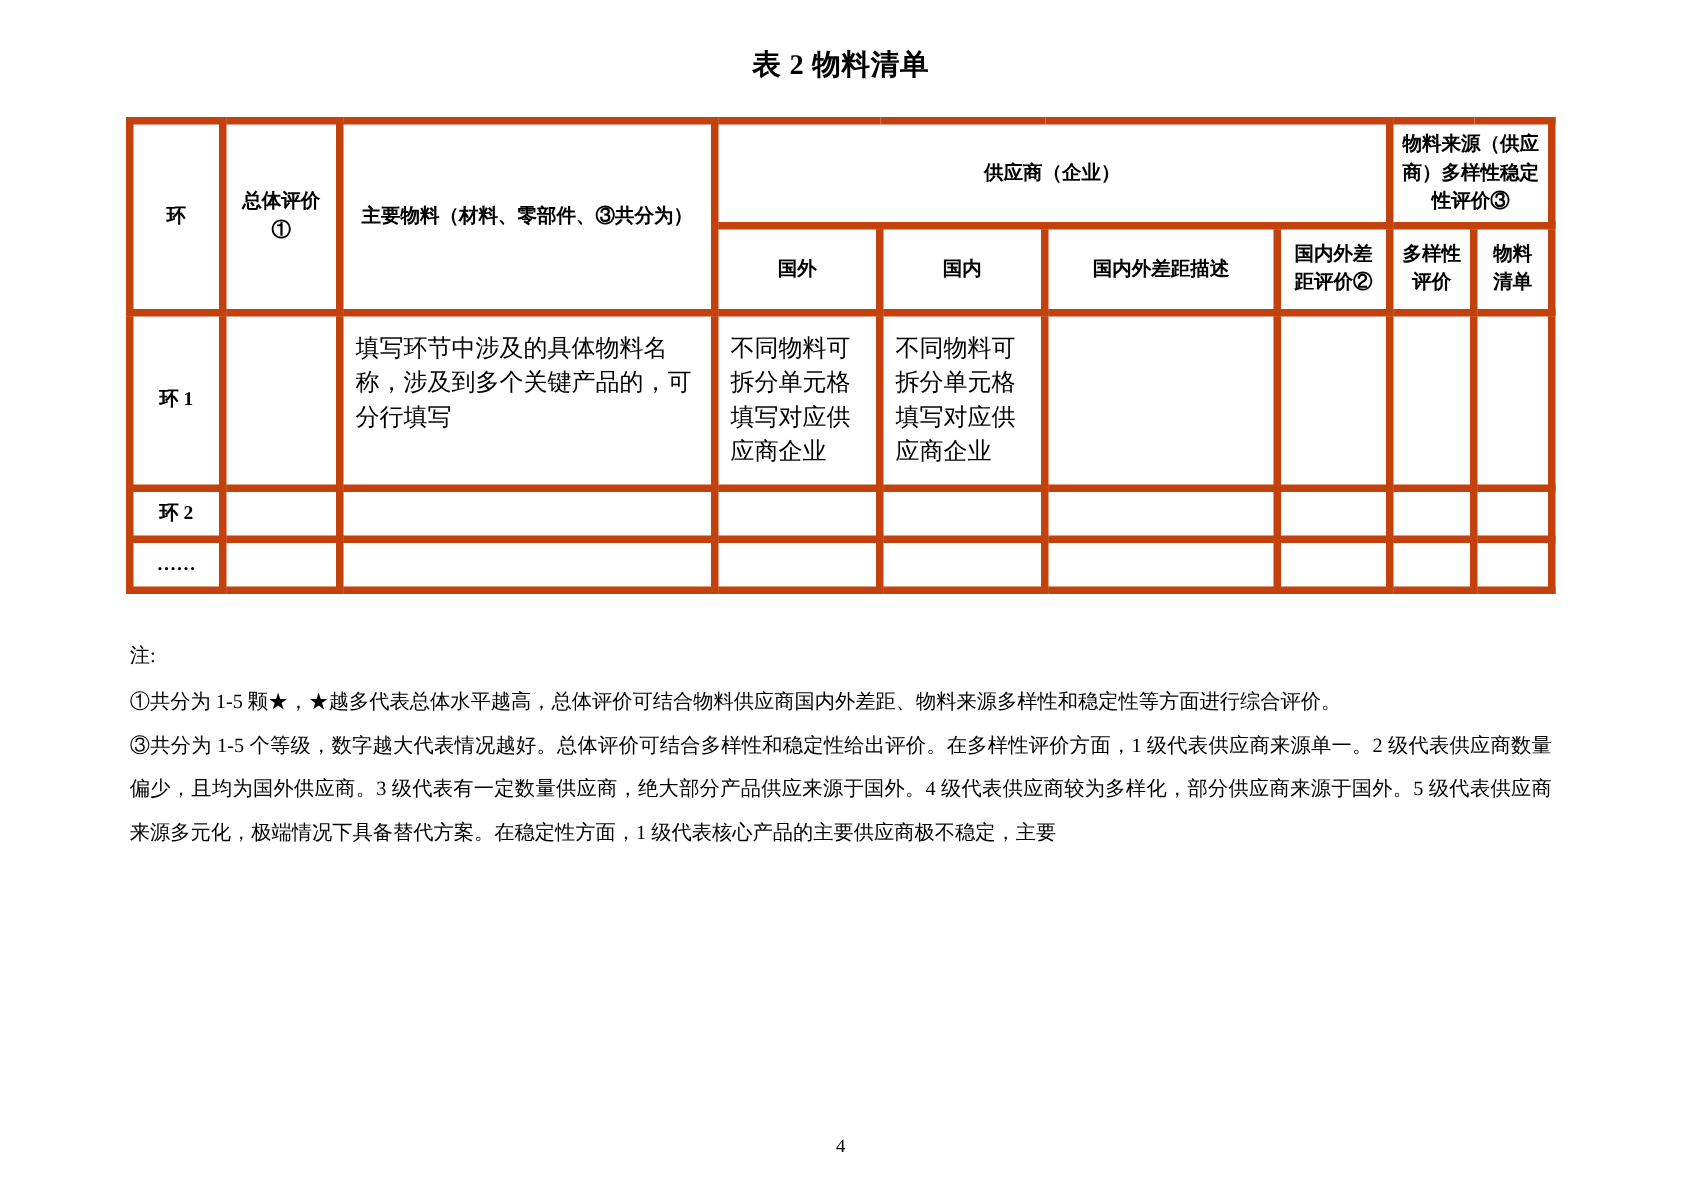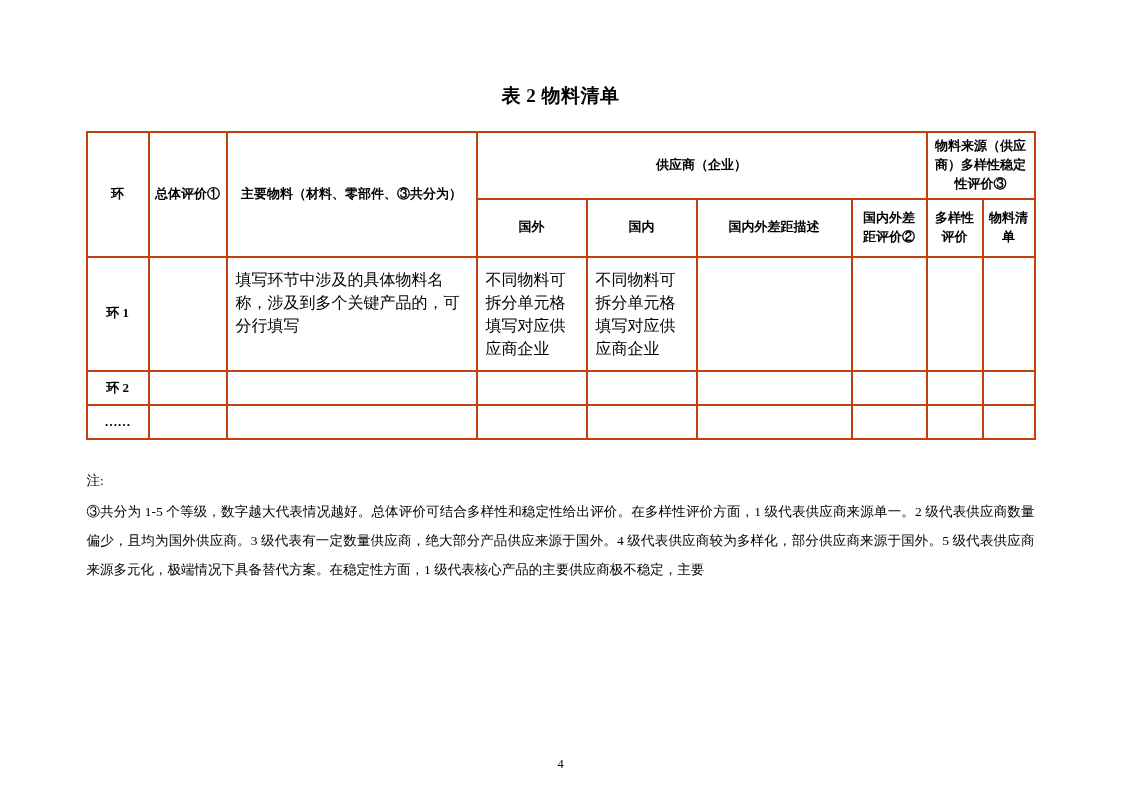--- a/index.html
+++ b/index.html
@@ -20,31 +20,31 @@
     width: 1121px;
     height: 790px;
     box-sizing: border-box;
     padding: 0;
   }
   .doc-title {
     text-align: center;
     font-size: 19px;
     font-weight: 700;
     margin: 0;
-    padding-top: 83px;
+    padding-top: 30px;
     letter-spacing: 0.5px;
   }
   table.bom {
     border-collapse: collapse;
     width: 948px;
     margin: 22px auto 0 auto;
     table-layout: fixed;
   }
   table.bom td, table.bom th {
-    border: 2px solid #c2410c;
+    border: 5px solid #c2410c;
     font-size: 13px;
     font-weight: 700;
     text-align: center;
     vertical-align: middle;
     padding: 4px 5px;
     line-height: 1.45;
     box-sizing: border-box;
   }
   table.bom td.body-cell {
     font-weight: 400;
@@ -160,18 +160,19 @@
         <td class="body-cell"></td>
         <td class="body-cell"></td>
         <td class="body-cell"></td>
         <td class="body-cell"></td>
       </tr>
     </tbody>
   </table>
 
   <div class="notes">
     <p class="note-label">注:</p>
+    <p>①共分为 1-5 颗★，★越多代表总体水平越高，总体评价可结合物料供应商国内外差距、物料来源多样性和稳定性等方面进行综合评价。</p>
     <p>③共分为 1-5 个等级，数字越大代表情况越好。总体评价可结合多样性和稳定性给出评价。在多样性评价方面，1 级代表供应商来源单一。2 级代表供应商数量偏少，且均为国外供应商。3 级代表有一定数量供应商，绝大部分产品供应来源于国外。4 级代表供应商较为多样化，部分供应商来源于国外。5 级代表供应商来源多元化，极端情况下具备替代方案。在稳定性方面，1 级代表核心产品的主要供应商极不稳定，主要</p>
   </div>
 
   <div class="page-number">4</div>
 
 </div>
 
 </body></html>

